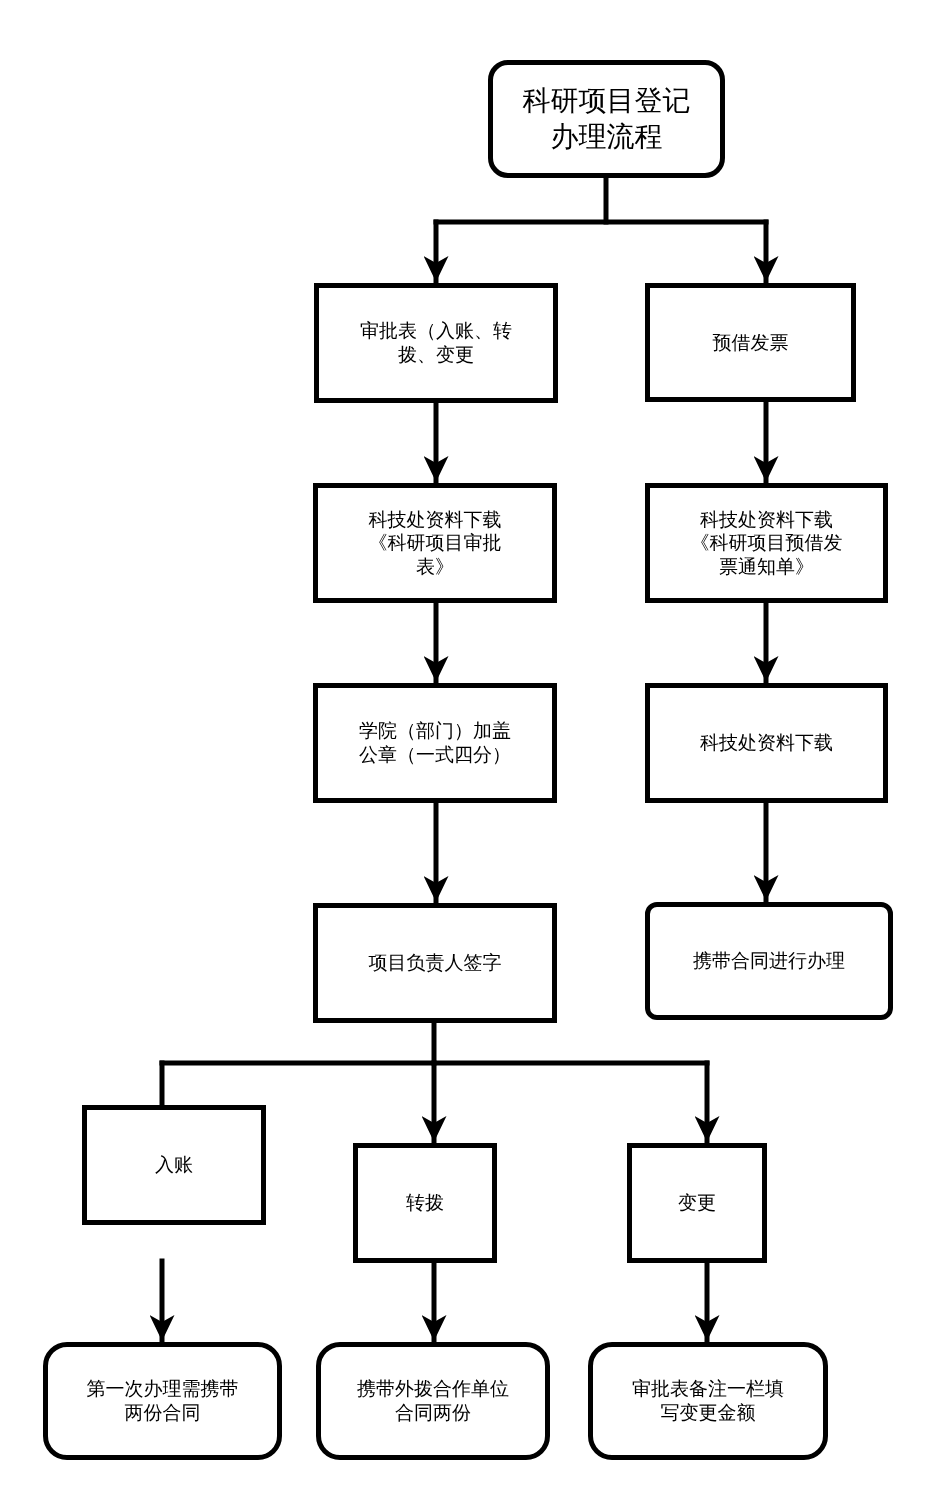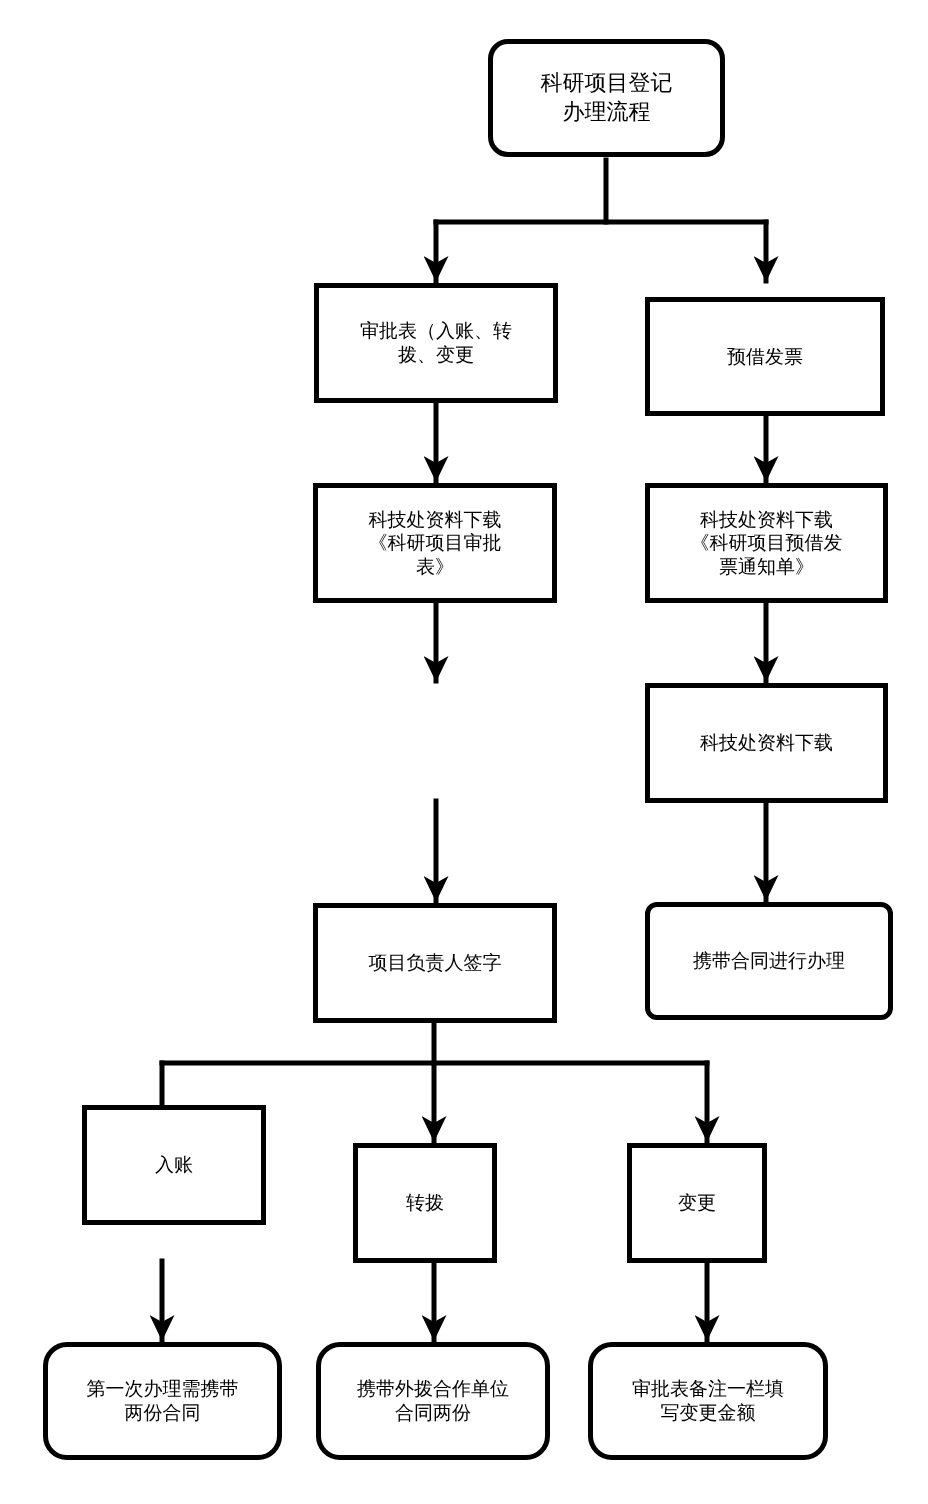--- a/index.html
+++ b/index.html
@@ -19,23 +19,23 @@
     box-sizing:border-box;
     border:5px solid var(--line,#000000);
     background:#ffffff;
     display:flex;align-items:center;justify-content:center;
     text-align:center;
     font-size:19px;line-height:1.24;
     white-space:pre-line;
     padding:2px 6px;
   }
   .rounded{border-radius:24px;}
-  #n-start{left:488px;top:39px;width:237px;height:118px;font-size:22px;line-height:1.3;border-radius:20px;}
+  #n-start{left:488px;top:60px;width:237px;height:118px;font-size:28px;line-height:1.3;border-radius:20px;}
   #n-approval{left:314px;top:283px;width:244px;height:120px;}
-  #n-invoice{left:645px;top:297px;width:240px;height:119px;}
+  #n-invoice{left:645px;top:283px;width:211px;height:119px;}
   #n-dl-approval{left:313px;top:483px;width:244px;height:120px;}
   #n-dl-invoice{left:645px;top:483px;width:243px;height:120px;}
   #n-stamp-dept{left:313px;top:683px;width:244px;height:120px;}
   #n-stamp-college{left:645px;top:683px;width:243px;height:120px;}
   #n-sign{left:313px;top:903px;width:244px;height:120px;}
   #n-contract{left:645px;top:902px;width:248px;height:118px;border-radius:12px;}
   #n-entry{left:82px;top:1105px;width:184px;height:120px;text-align:right;}
   #n-transfer{left:353px;top:1143px;width:144px;height:120px;}
   #n-change{left:627px;top:1143px;width:140px;height:120px;}
   #n-term-entry{left:43px;top:1342px;width:239px;height:118px;}
@@ -85,20 +85,22 @@
 拨、变更</div>
   <div class="node" id="n-invoice">预借发票</div>
 
   <div class="node" id="n-dl-approval">科技处资料下载
 《科研项目审批
 表》</div>
   <div class="node" id="n-dl-invoice">科技处资料下载
 《科研项目预借发
 票通知单》</div>
 
+  <div class="node" id="n-stamp-dept">学院（部门）加盖
+公章（一式四分）</div>
   <div class="node" id="n-stamp-college">科技处资料下载</div>
 
   <div class="node" id="n-sign">项目负责人签字</div>
   <div class="node rounded" id="n-contract">携带合同进行办理</div>
 
   <div class="node" id="n-entry">入账</div>
   <div class="node" id="n-transfer">转拨</div>
   <div class="node" id="n-change">变更</div>
 
   <div class="node rounded" id="n-term-entry">第一次办理需携带

